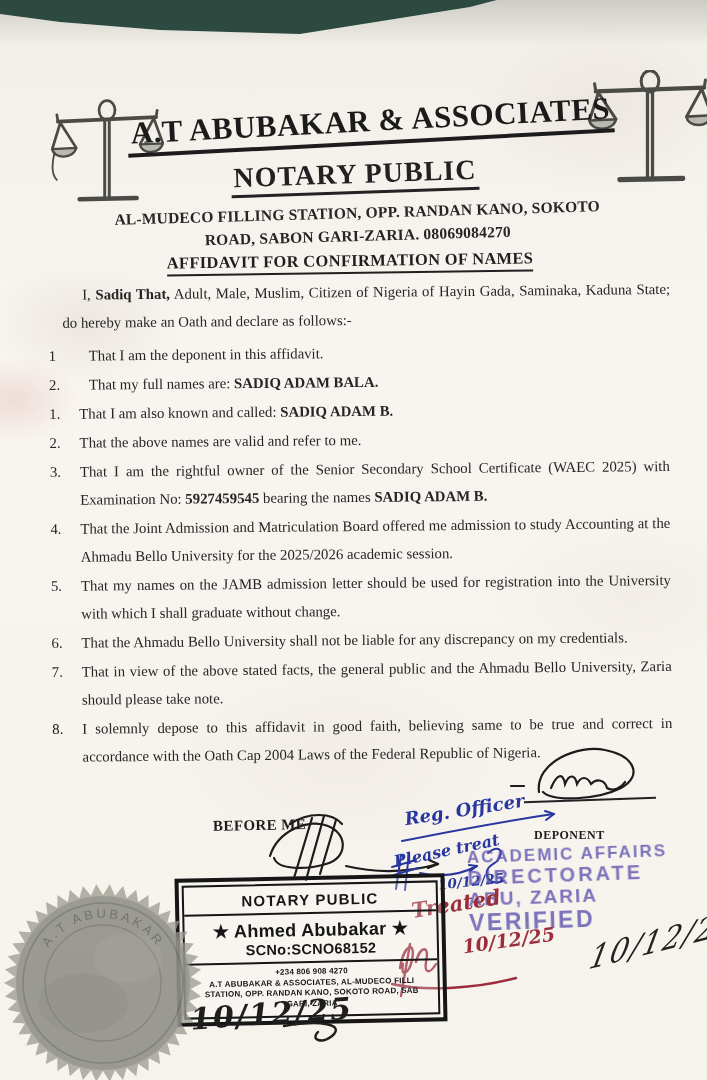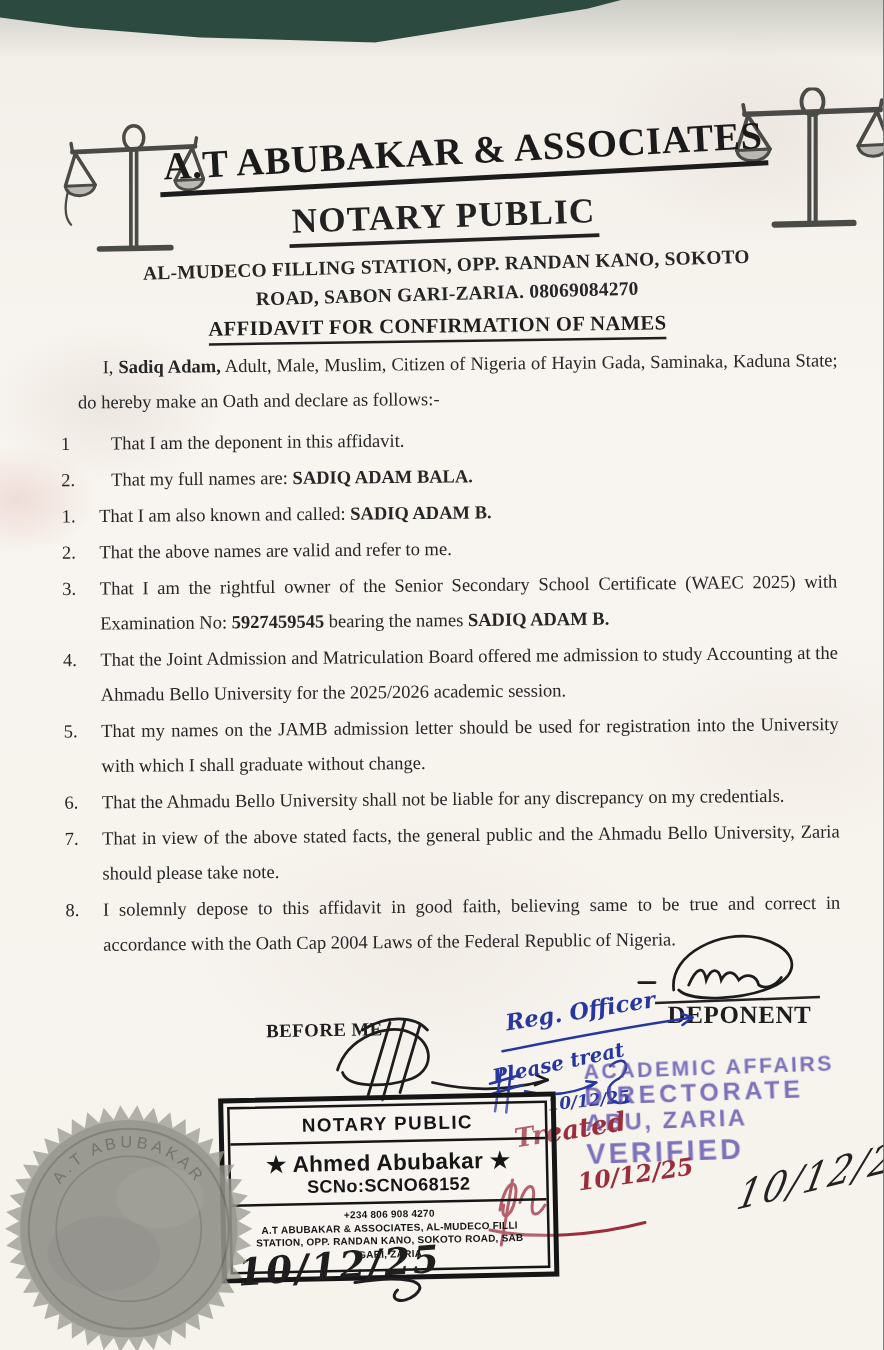--- a/index.html
+++ b/index.html
@@ -59,21 +59,21 @@
   .intro{margin-left:20px;text-indent:20px;margin-bottom:5px;text-align:justify;}
   .item{display:flex;margin-bottom:1px;}
   .item .num{flex:none;width:36px;text-indent:6px;}
   .item .txt{flex:1;text-align:justify;padding-right:2px;}
   .item.first-style .txt{padding-left:10px;}
   b{font-weight:bold;}
 
   
   .dep-sig{left:505px;top:742px;width:165px;height:70px;}
   .dep-line{left:524px;top:799px;width:132px;border-top:2px solid #222;transform:rotate(-2deg);}
-  .dep-label{left:534px;top:801px;font-weight:bold;font-size:20px;letter-spacing:.5px;color:#1d1d1d;}
+  .dep-label{left:534px;top:828px;font-weight:bold;font-size:12px;letter-spacing:.5px;color:#1d1d1d;}
   .before-me{left:213px;top:817px;font-weight:bold;font-size:15px;letter-spacing:.4px;color:#1e1e1e;transform:rotate(-1deg);}
   .notary-sig{left:248px;top:812px;width:210px;height:80px;}
 
   
   .ink-blue{color:var(--blue-ink,#2837a0);font-family:"DejaVu Serif",serif;font-style:italic;}
   .reg-officer{left:404px;top:799px;font-size:18px;font-weight:bold;transform:rotate(-9deg);}
   .please-treat{left:393px;top:841px;font-size:16px;font-weight:bold;transform:rotate(-12deg);}
   .blue-date{left:438px;top:873px;font-size:13.5px;font-weight:bold;transform:rotate(-6deg);}
   .blue-strokes{left:380px;top:793px;width:205px;height:110px;}
 
@@ -164,21 +164,21 @@
     </div>
     <div class="abs lh-address">
       <div>AL-MUDECO FILLING STATION, OPP. RANDAN KANO, SOKOTO</div>
       <div>ROAD, SABON GARI-ZARIA. 08069084270</div>
     </div>
     <div class="abs doc-title">
       <span class="inner">AFFIDAVIT FOR CONFIRMATION OF NAMES</span>
     </div>
 
     <div class="abs body-text">
-      <div class="intro"><span>I, </span><b>Sadiq Adam,</b><span> Adult, Male, Muslim, Citizen of Nigeria of Hayin Gada, Saminaka, Kaduna State; do hereby make an Oath and declare as follows:-</span></div>
+      <div class="intro"><span>I, </span><b>Sadiq That,</b><span> Adult, Male, Muslim, Citizen of Nigeria of Hayin Gada, Saminaka, Kaduna State; do hereby make an Oath and declare as follows:-</span></div>
       <div>
           <div class="item first-style">
             <span class="num">1</span>
             <span class="txt"><span>That I am the deponent in this affidavit.</span></span>
           </div>
           <div class="item first-style">
             <span class="num">2.</span>
             <span class="txt"><span>That my full names are: </span><b>SADIQ ADAM BALA.</b></span>
           </div>
           <div class="item">

